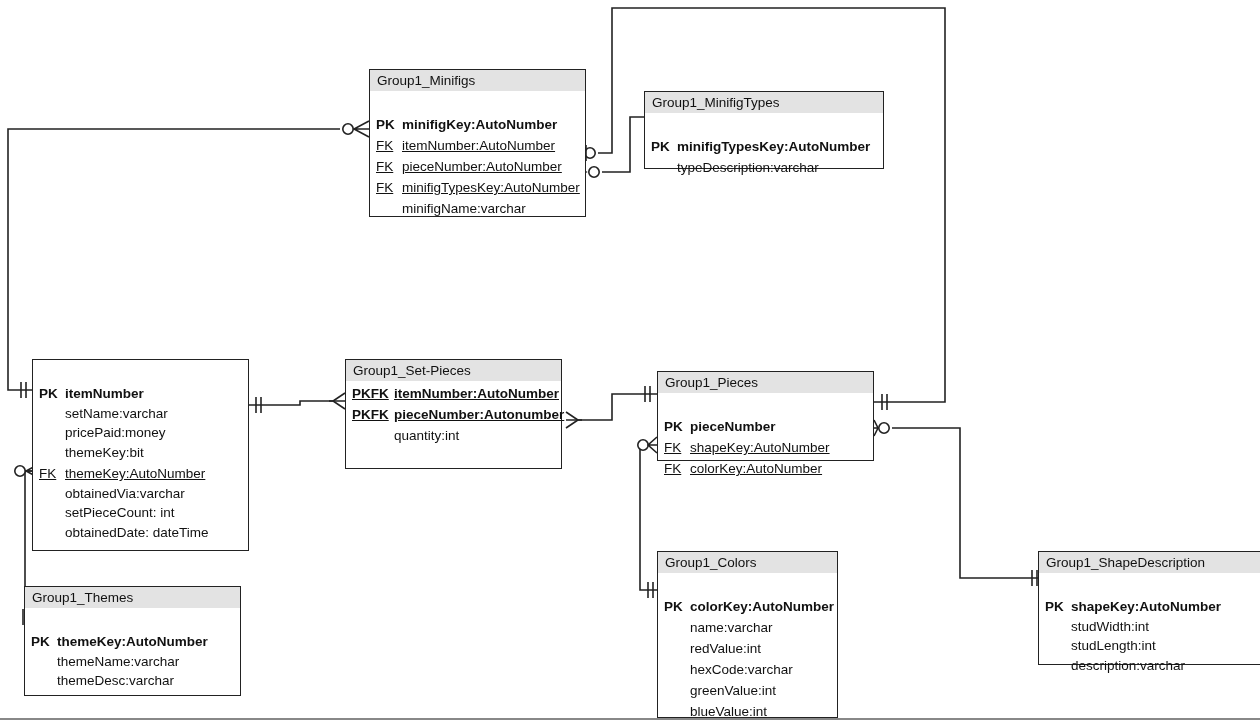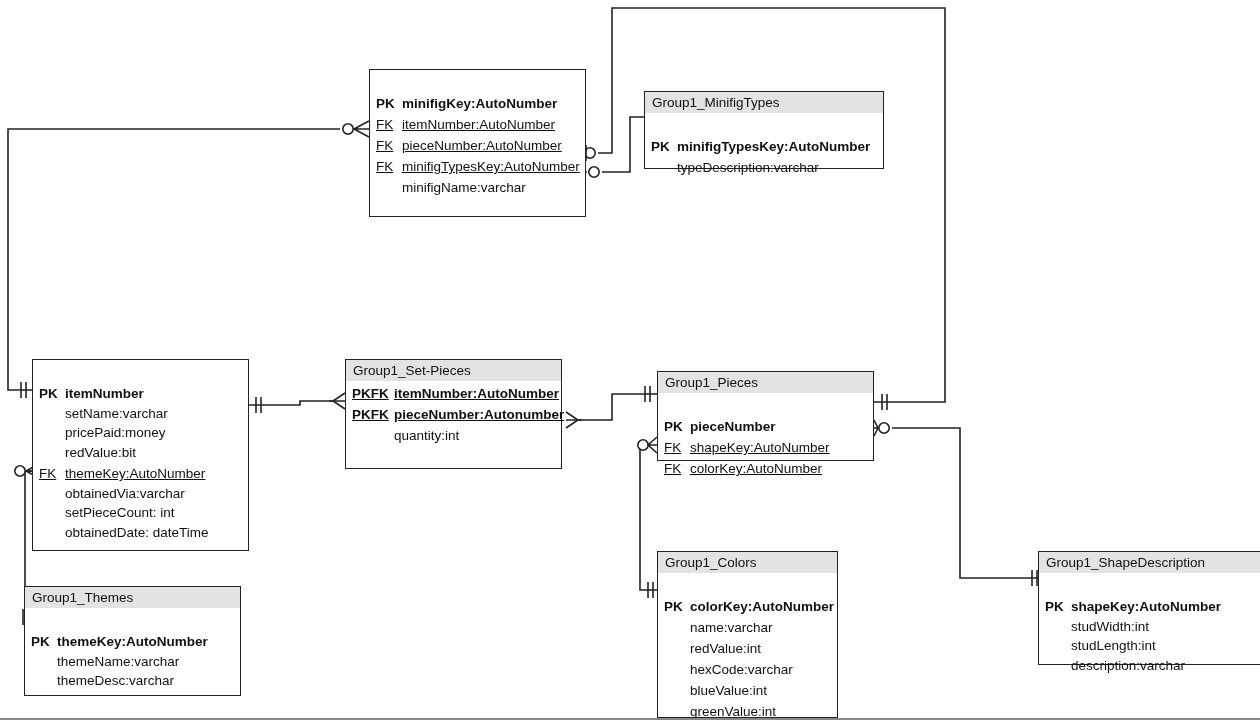--- a/index.html
+++ b/index.html
@@ -145,20 +145,21 @@
         <line x1="1032" y1="570" x2="1032" y2="586"></line>
         <line x1="1037" y1="570" x2="1037" y2="586"></line>
         <circle cx="884" cy="428" r="5.2" fill="#ffffff"></circle>
         <path d="M 874 420 L 878 428 L 874 436 M 874 428 L 878 428"></path>
       </g>
 
     </g>
   </svg>
 
   <div class="entity" style="left:369px; top:69px; width:217px; height:148px;">
+    <div class="entity-title">Group1_Minifigs</div>
     <div class="attr-list">
       <div class="attr pk">
         <span class="key">PK</span>
         <span class="name">minifigKey:AutoNumber</span>
       </div>
       <div class="attr fk">
         <span class="key">FK</span>
         <span class="name">itemNumber:AutoNumber</span>
       </div>
       <div class="attr fk">
@@ -199,21 +200,21 @@
       <div class="attr plain tight">
         <span class="key"></span>
         <span class="name">setName:varchar</span>
       </div>
       <div class="attr plain tight">
         <span class="key"></span>
         <span class="name">pricePaid:money</span>
       </div>
       <div class="attr plain">
         <span class="key"></span>
-        <span class="name">redValue:bit</span>
+        <span class="name">themeKey:bit</span>
       </div>
       <div class="attr fk">
         <span class="key">FK</span>
         <span class="name">themeKey:AutoNumber</span>
       </div>
       <div class="attr plain tight">
         <span class="key"></span>
         <span class="name">obtainedVia:varchar</span>
       </div>
       <div class="attr plain tight">
@@ -295,25 +296,25 @@
       <div class="attr plain">
         <span class="key"></span>
         <span class="name">redValue:int</span>
       </div>
       <div class="attr plain">
         <span class="key"></span>
         <span class="name">hexCode:varchar</span>
       </div>
       <div class="attr plain">
         <span class="key"></span>
+        <span class="name">greenValue:int</span>
+      </div>
+      <div class="attr plain">
+        <span class="key"></span>
         <span class="name">blueValue:int</span>
-      </div>
-      <div class="attr plain">
-        <span class="key"></span>
-        <span class="name">greenValue:int</span>
       </div>
     </div>
   </div>
 
   <div class="entity" style="left:1038px; top:551px; width:234px; height:114px;">
     <div class="entity-title">Group1_ShapeDescription</div>
     <div class="attr-list">
       <div class="attr pk">
         <span class="key">PK</span>
         <span class="name">shapeKey:AutoNumber</span>

